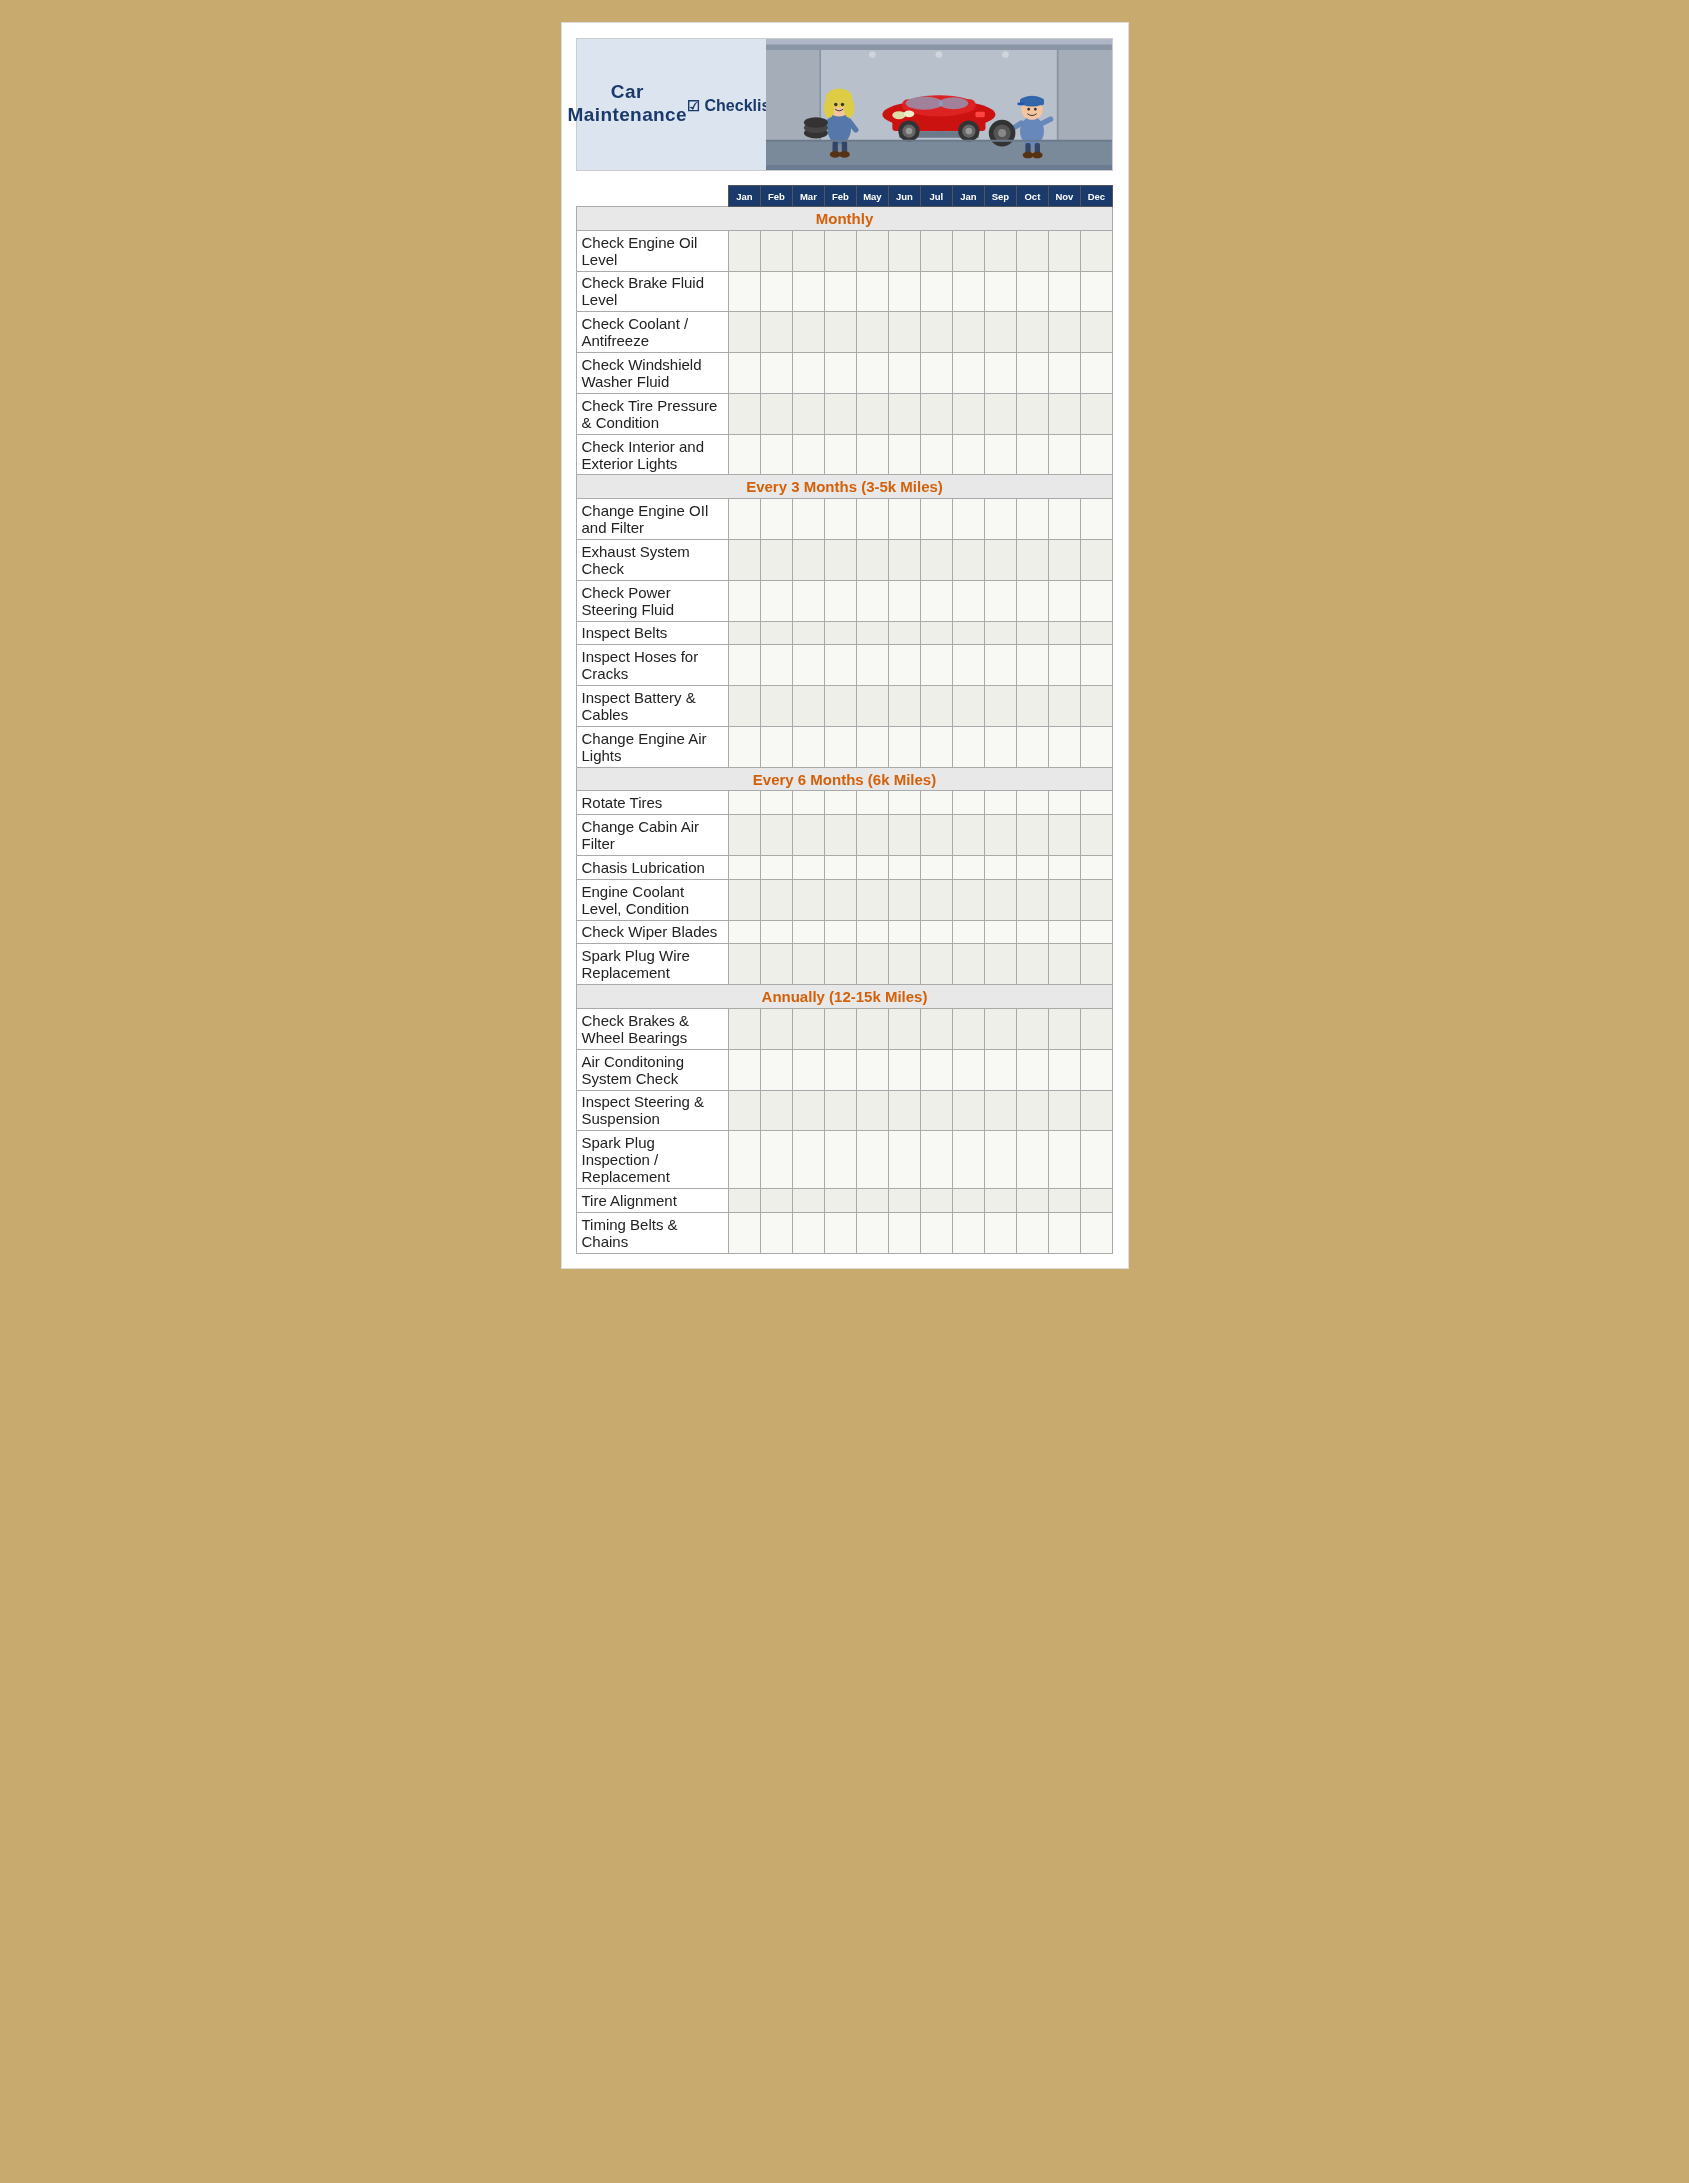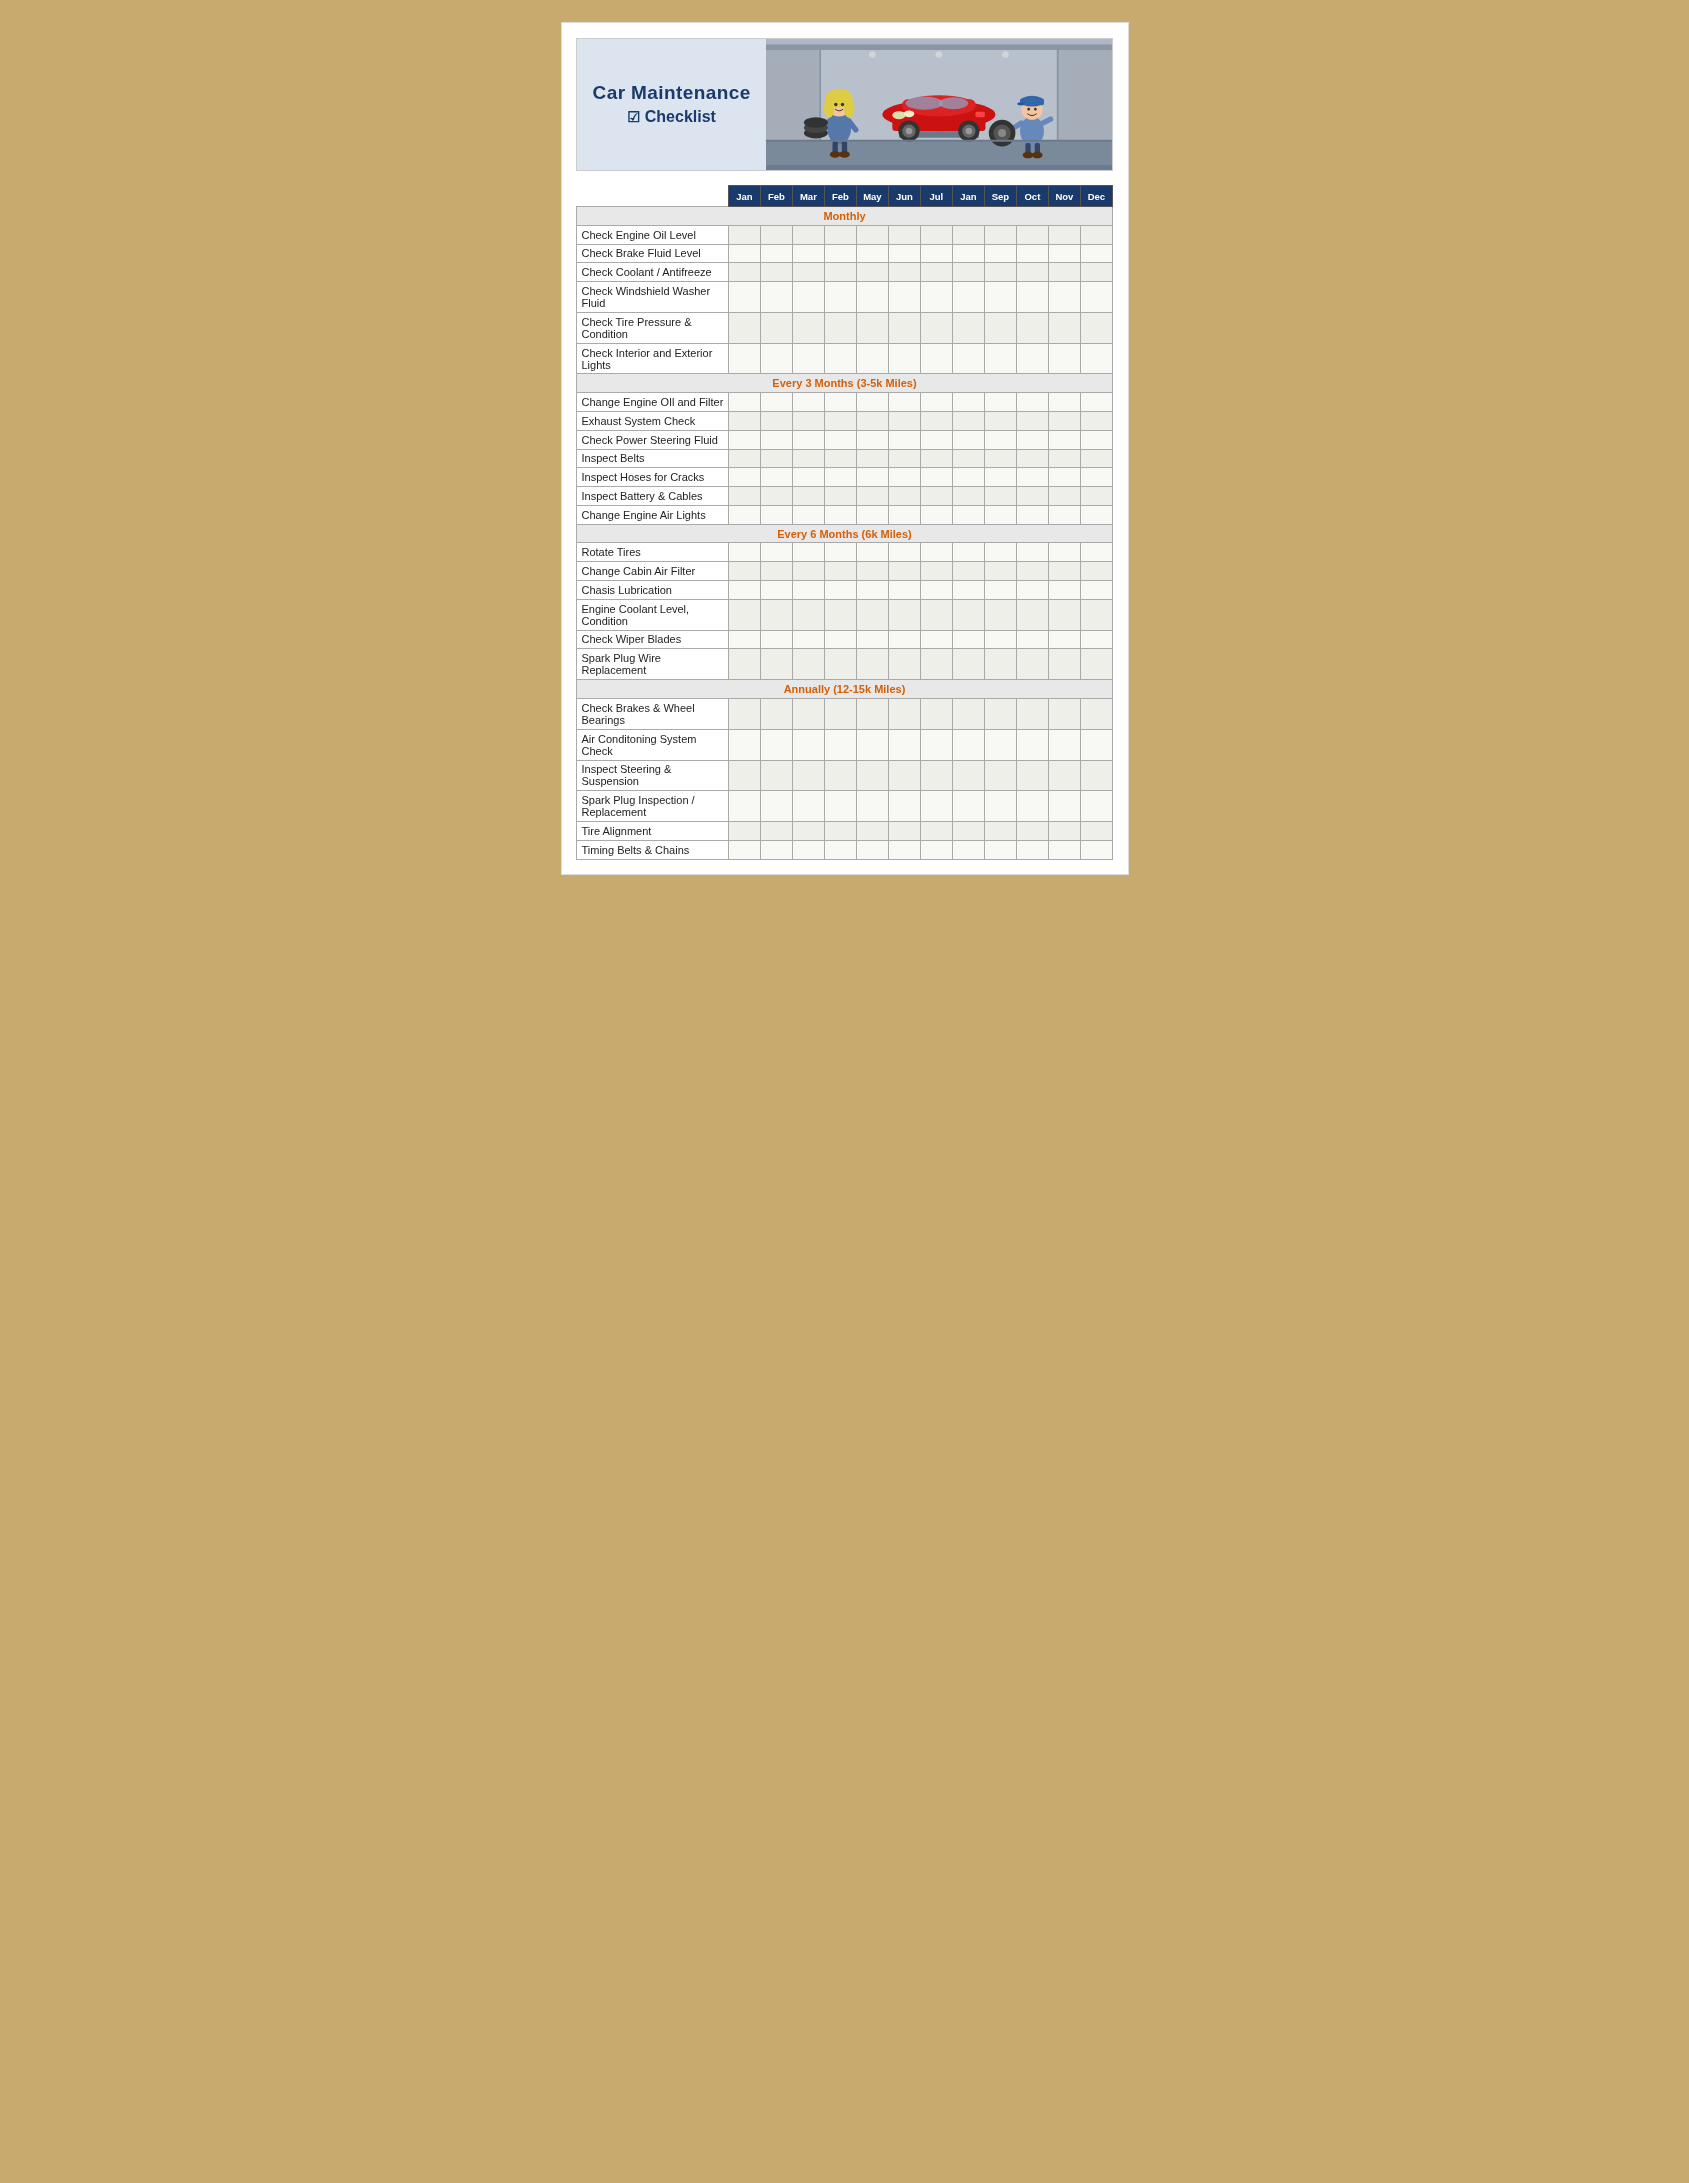--- a/index.html
+++ b/index.html
@@ -26,21 +26,21 @@
       display: flex;
       margin-bottom: 14.6px;
       border: 0.7px solid #ccc;
     }
 
     .header-left {
       background-color: #dce4ef;
       width: 189px;
       min-width: 189px;
       display: flex;
-      flex-direction: column;
+      flex-direction: row;
       justify-content: center;
       align-items: center;
       padding: 14.6px;
     }
 
     .header-title {
       font-size: 19px;
       font-weight: 900;
       color: #1a3a6b;
       font-family: 'Arial Black', Arial, sans-serif;
@@ -110,21 +110,21 @@
       height: 17.5px;
     }
 
     .checklist-table td.label-cell {
       border-left: 0.7px solid #aaa;
       border-right: 0.7px solid #aaa;
       border-top: 0.7px solid #aaa;
       border-bottom: 0.7px solid #aaa;
       text-align: left;
       min-width: 146px;
-      font-size: 11px;
+      font-size: 15px;
       color: #222;
     }
 
     .checklist-table td.check-cell {
       text-align: center;
       min-width: 32px;
       background-color: #f5f5f0;
     }
 
     .category-row td {

